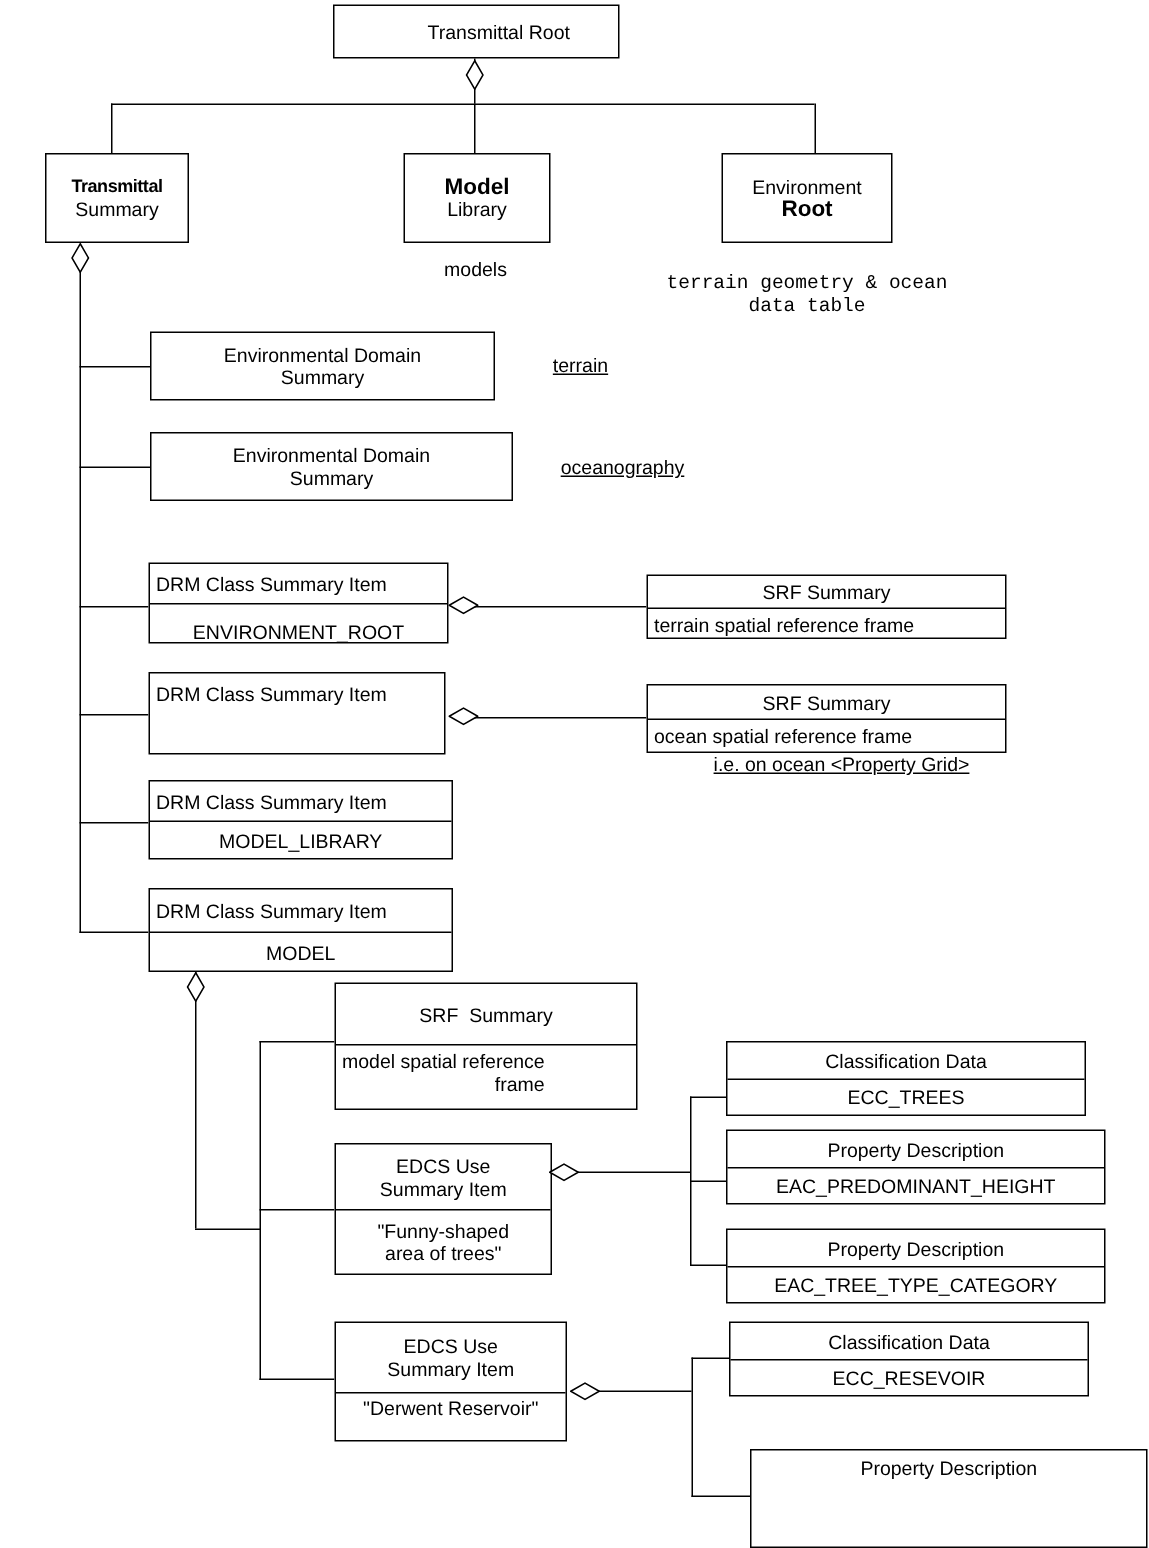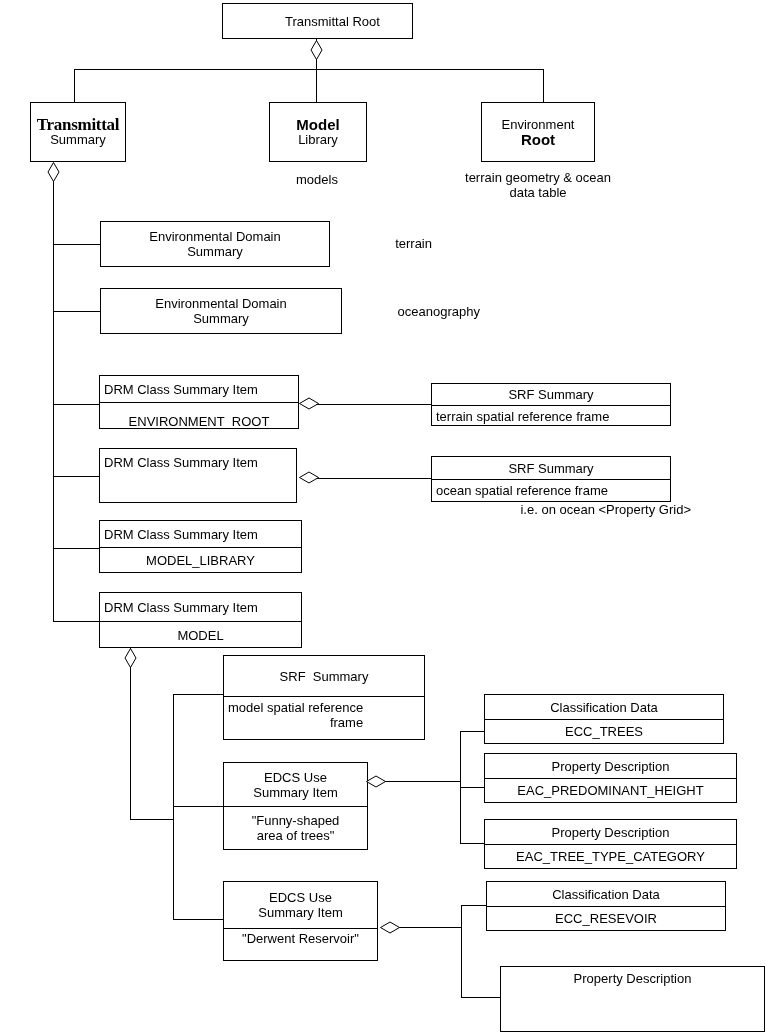--- a/index.html
+++ b/index.html
@@ -53,21 +53,21 @@
   .label {
     position: absolute;
     font-family: "Liberation Sans", sans-serif;
     font-size: 13px;
     line-height: 15px;
     color: #000000;
     white-space: pre;
     text-align: center;
     z-index: 4;
   }
-  .label.left-align { text-align: right; }
+  .label.left-align { text-align: center; text-decoration: underline; }
   
   .ln {
     position: absolute;
     background: #000000;
     z-index: 2;
   }
   .ln.h { height: 1px; }
   .ln.v { width: 1px; }
   
   .diamond {
@@ -151,21 +151,21 @@
         <polygon points="0.5,6.5 10,1 19.5,6.5 10,12" fill="#ffffff" stroke="#000000" stroke-width="1"></polygon>
       </svg>
   </div>
 
   <div class="box" style="left:222px; top:3px; width:191px; height:36px;padding-left:30px;">
     <div class="cell" style="height:100%;">Transmittal Root</div>
   </div>
 
   <div class="box" style="left:30px; top:102px; width:96px; height:60px;">
     <div class="cell two-line" style="height:100%;">
-      <span class="bold" style="font-size:17px; letter-spacing:-0.3px;font-family:Liberation Serif, serif;">Transmittal</span>
+      <span class="bold" style="font-size:12px; letter-spacing:-0.3px;">Transmittal</span>
       <span>Summary</span>
     </div>
   </div>
 
   <div class="box" style="left:269px; top:102px; width:98px; height:60px;">
     <div class="cell two-line" style="height:100%;">
       <span class="bold" style="font-size:15px;">Model</span>
       <span>Library</span>
     </div>
   </div>
@@ -264,21 +264,21 @@
     <div class="cell" style="height:24px;">Classification Data</div>
     <div class="cell divided" style="height:24px;">ECC_RESEVOIR</div>
   </div>
 
   <div class="box" style="left:500px; top:966px; width:265px; height:66px;">
     <div class="cell" style="height:23px;">Property Description</div>
   </div>
 
   <div class="label" style="left:247px; top:172px; width:140px;">models</div>
 
-  <div class="label" style="left:443px; top:170px; width:190px;">terrain geometry &amp; ocean
+  <div class="label" style="left:443px; top:181px; width:190px;font-family:Liberation Mono, monospace;">terrain geometry &amp; ocean
 data table</div>
 
   <div class="label left-align" style="left:342px; top:236px; width:90px;">terrain</div>
 
   <div class="label left-align" style="left:350px; top:304px; width:130px;">oceanography</div>
 
   <div class="label left-align" style="left:431px; top:502px; width:260px;">i.e. on ocean &lt;Property Grid&gt;</div>
 
 </div>
 

